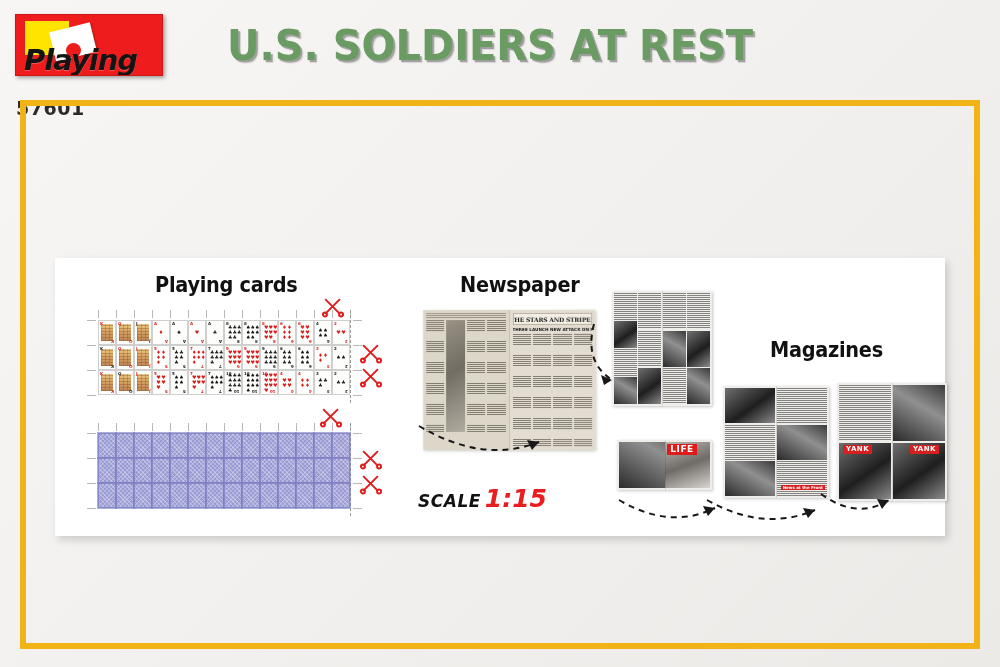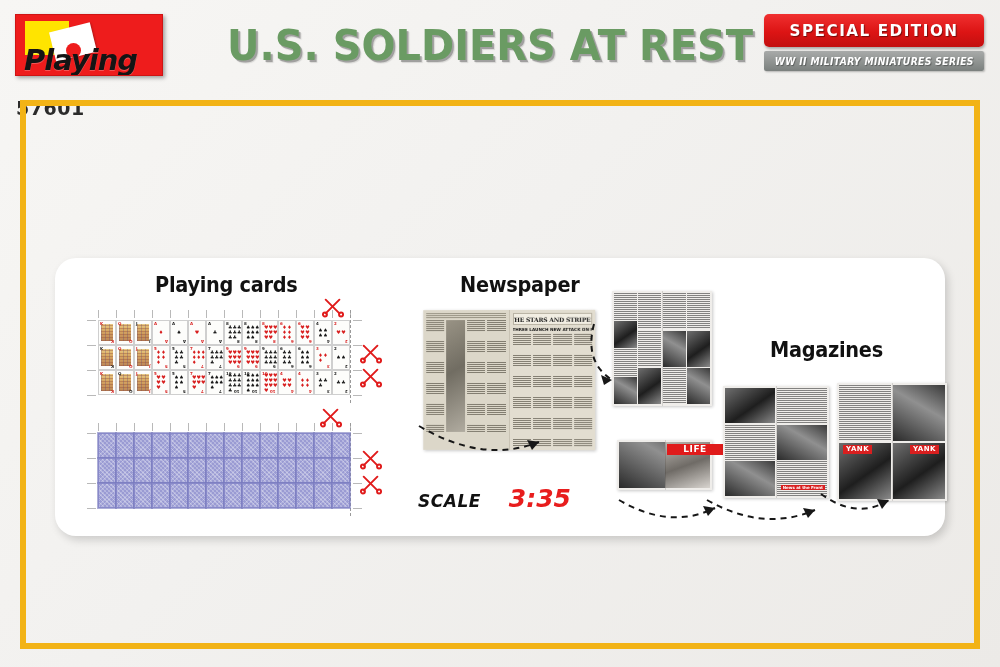--- a/index.html
+++ b/index.html
@@ -102,21 +102,20 @@
     text-shadow: 1px 1px 1px rgba(0,0,0,0.35);
     transform: scaleX(0.92);
     white-space: nowrap;
   }
 
   
   .content-panel {
     position: absolute; left: 55px; top: 258px; width: 890px; height: 278px;
     background: #ffffff;
     box-shadow: 3px 4px 8px rgba(0,0,0,0.16);
-    border-radius: 21px;
   }
 
   .section-title {
     position: absolute;
     font-family: "DejaVu Sans", sans-serif;
     font-weight: 700; color: #111111;
     font-size: 21px; letter-spacing: -0.3px;
     transform: scaleX(0.92); transform-origin: left center;
     white-space: nowrap;
   }
@@ -242,31 +241,31 @@
     font-size: 4px; padding: 0 2px; white-space: nowrap;
   }
   .life-cover {
     position: absolute; right: 2px; top: 2px; bottom: 2px; width: 47%;
     background: linear-gradient(160deg, #bdb8b2 0%, #6f6b66 50%, #d8d4cf 100%);
   }
   .life-logo {
     position: absolute; left: 2px; top: 2px;
     background: #e01b1b; color: #fff;
     font-family: "DejaVu Sans", sans-serif; font-weight: 700;
-    font-size: 9px; letter-spacing: 0.5px; padding: 0 16px; line-height: 11px;
+    font-size: 9px; letter-spacing: 0.5px; padding: 0 3px; line-height: 11px;
   }
   .yank-logo {
     position: absolute;
     background: #d81f1f; color: #fff;
     font-family: "DejaVu Sans", sans-serif; font-weight: 700;
     font-size: 7px; letter-spacing: 0.5px; padding: 0 3px; line-height: 9px;
   }
 
   
-  .scale-row { position: absolute; left: 363px; top: 226px; display: flex; align-items: baseline; gap: 28px; }
+  .scale-row { position: absolute; left: 363px; top: 226px; display: flex; align-items: baseline; gap: 4px; }
   .scale-label {
     font-family: "DejaVu Sans", sans-serif; font-weight: 700; font-style: italic;
     font-size: 17px; color: #111; letter-spacing: 0.5px;
   }
   .scale-value {
     font-family: "DejaVu Sans", sans-serif; font-weight: 700; font-style: italic;
     font-size: 25px; color: #e81d1d; letter-spacing: 0px;
   }
 
   .arrow-svg { position: absolute; overflow: visible; }
@@ -280,28 +279,20 @@
     <div class="logo-yellow"></div>
     <div class="logo-white"></div>
     <div class="logo-dot"></div>
     <div class="logo-text">Playing</div>
   </div>
 
   <div class="kit-number">57601</div>
 
   <div class="main-title">U.S. SOLDIERS AT REST</div>
 
-  <div class="badge-wrap">
-    <div class="badge-special">
-      <span>SPECIAL EDITION</span>
-    </div>
-    <div class="badge-series">
-      <span>WW II MILITARY MINIATURES  SERIES</span>
-    </div>
-  </div>
 </div>
 
 <div class="frame-border"></div>
 
 <div class="content-panel">
 
   <div class="section-title t-cards">Playing cards</div>
   <div class="section-title t-news">Newspaper</div>
   <div class="section-title t-mags">Magazines</div>
 
@@ -901,21 +892,21 @@
     </div>
   </div>
 
   <svg class="arrow-svg" style="left:358px; top:162px; width:150px; height:48px;">
     <path d="M6 6 Q 70 44 126 22" stroke="#171717" stroke-width="2" fill="none" stroke-dasharray="6 5"></path>
     <polygon points="126,22 114,20 119,30" fill="#171717"></polygon>
   </svg>
 
   <div class="scale-row">
     <span class="scale-label">SCALE</span>
-    <span class="scale-value">3:35</span>
+    <span class="scale-value">1:15</span>
   </div>
 
   <div class="mag" style="left:557px; top:33px; width:100px; height:115px;">
     <div class="mag-inner">
       <div class="mag-col">
         <div class="blk-text"></div>
         <div class="blk-photo"></div>
         <div class="blk-text"></div>
         <div class="blk-photo2"></div>
       </div>

